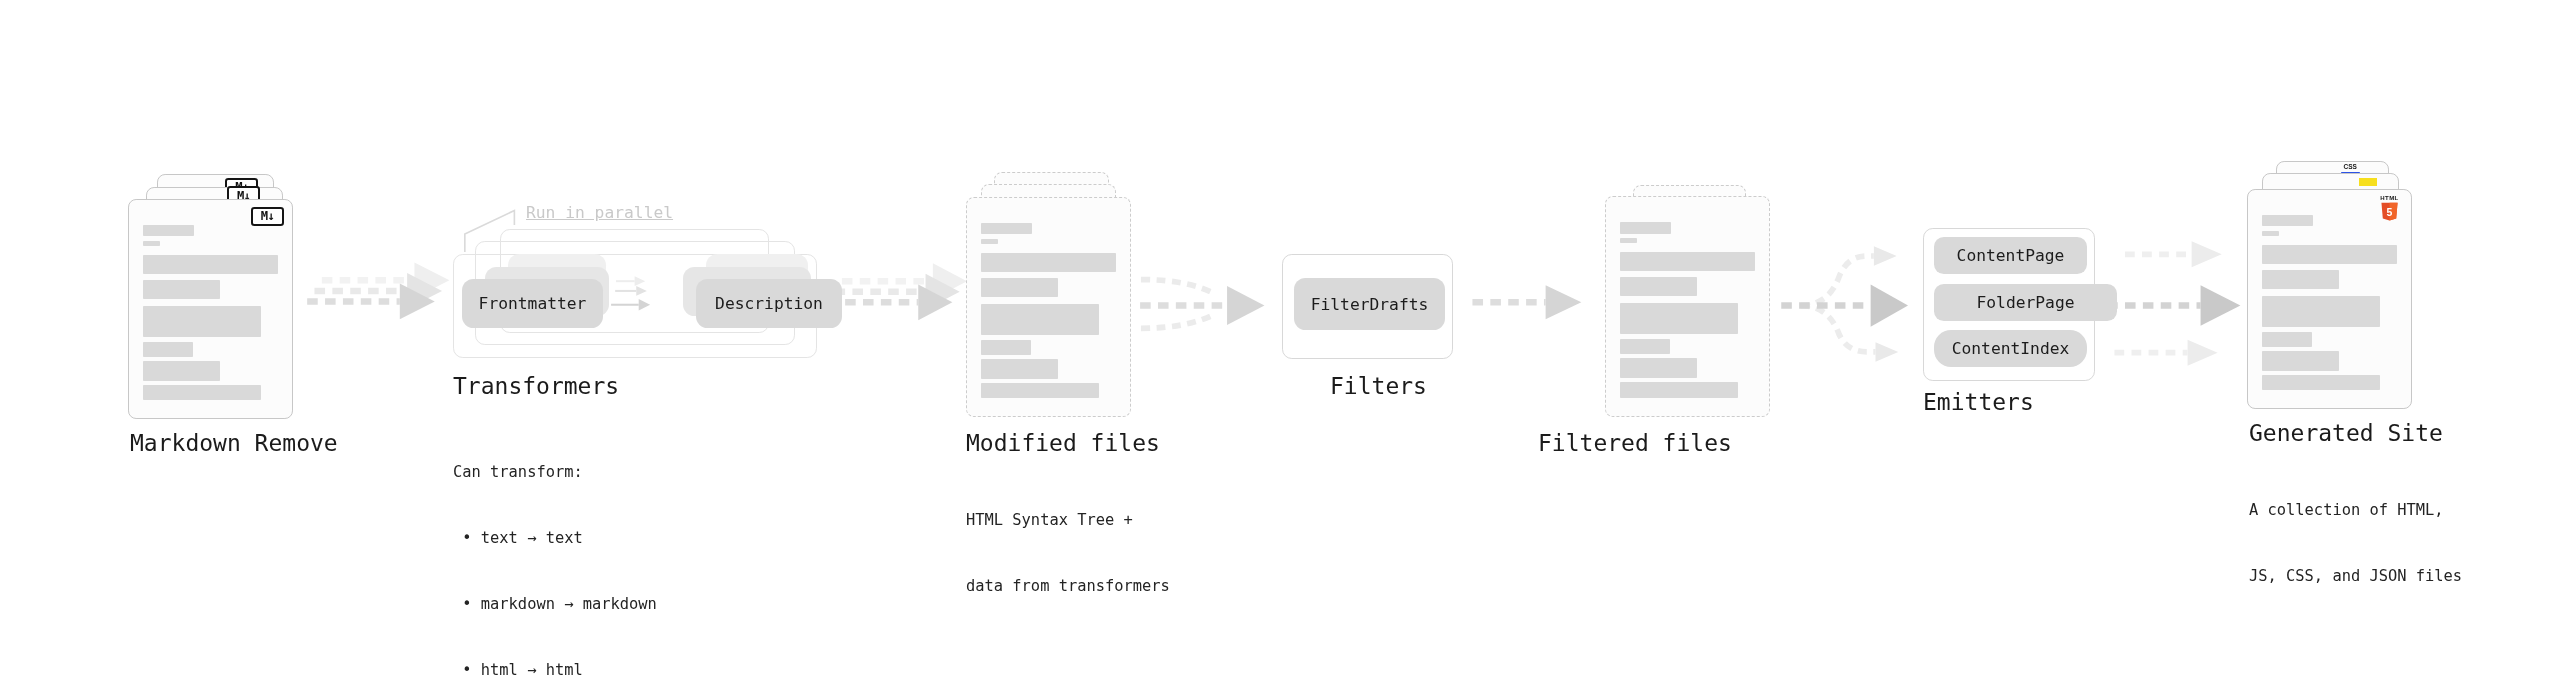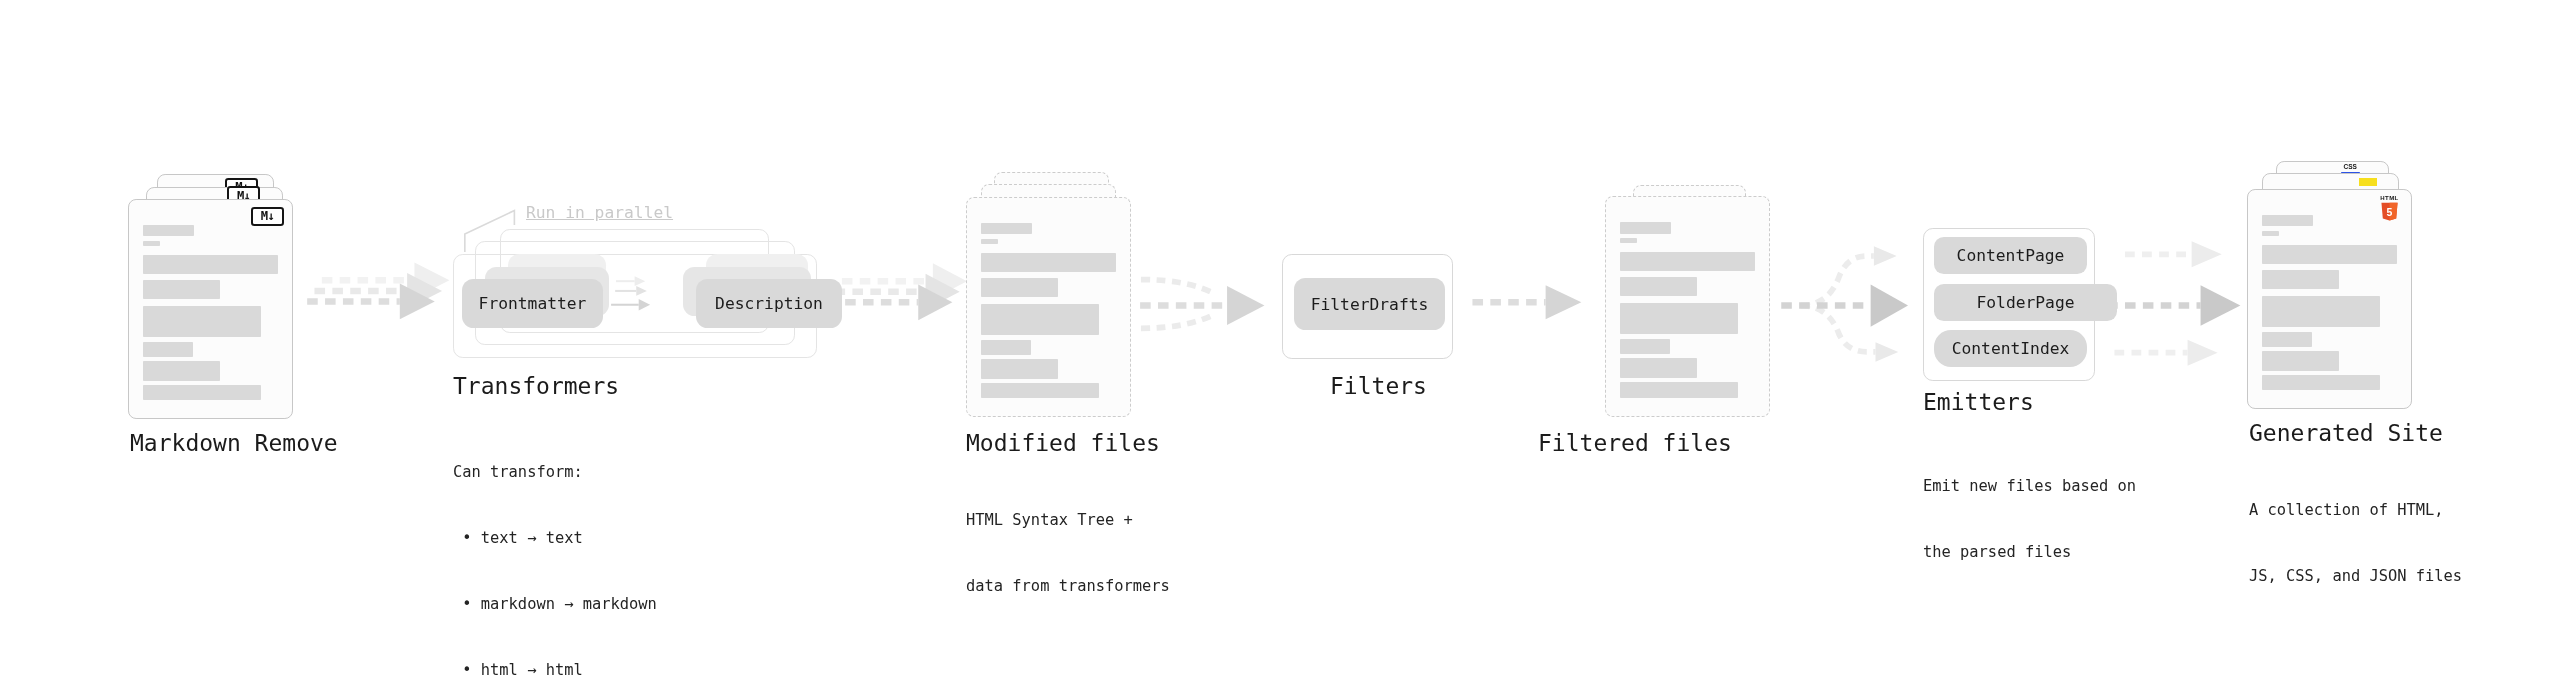--- a/index.html
+++ b/index.html
@@ -209,24 +209,20 @@
       <div class="bar b8"></div>
     </div>
   </div>
   <div class="node-label" style="left:1538px;top:431px;">Filtered files</div>
 
   <div class="frame strong" style="left:1923px;top:228px;width:170px;height:151px;"></div>
   <div class="pill" style="left:1934px;top:237px;width:153px;height:37px;border-radius:9.8px;z-index:3;">ContentPage</div>
   <div class="pill" style="left:1934px;top:284px;width:183px;height:37px;border-radius:9.8px;z-index:3;">FolderPage</div>
   <div class="pill" style="left:1934px;top:330px;width:153px;height:37px;border-radius:17px;z-index:3;">ContentIndex</div>
   <div class="node-label" style="left:1923px;top:390px;">Emitters</div>
-  <div class="node-note" style="left:1923px;top:431px;">
-    <div>Emit new files based on</div>
-    <div>the parsed files</div>
-  </div>
 
   <div class="stack" style="left:2247px;top:161px;width:172px;height:252px;">
     <div class="doc-layer" style="left:29px;top:0px;width:111px;height:39px;">
       <div class="css-badge" style="right:28px;top:2.4px;">
         <div class="css-txt">CSS</div>
         <div class="css-bar"></div>
       </div>
     </div>
     <div class="doc-layer" style="left:14.6px;top:12.2px;width:135px;height:42px;">
       <div class="js-badge" style="right:21px;top:4.1px;"></div>

